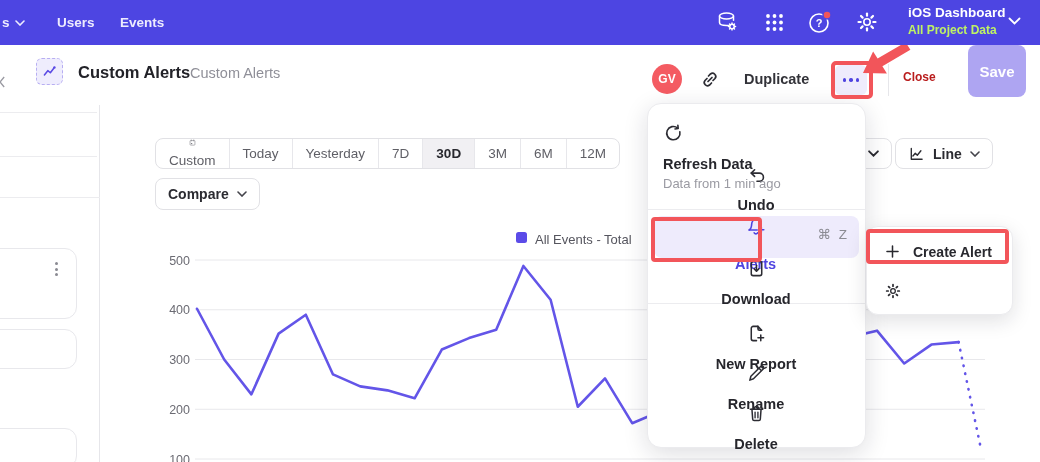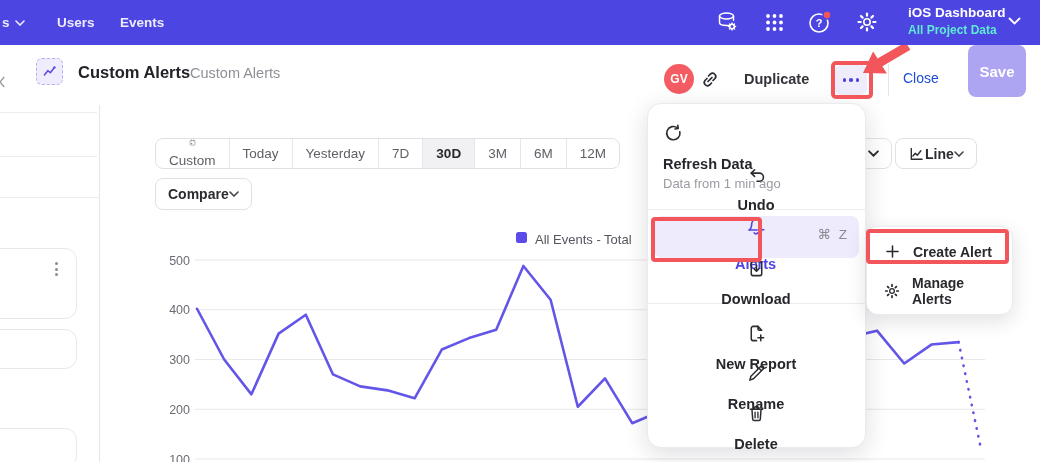--- a/index.html
+++ b/index.html
@@ -14,40 +14,40 @@
     font-size:13.5px; font-weight:600; color:#EDEBFE; gap:5px; }
   .search-pill { position:absolute; left:228px; top:6px; width:420px; height:33px;
     background:rgba(23,12,110,.22); border:1px solid rgba(255,255,255,.30);
     border-radius:10px; display:flex; align-items:center; justify-content:center; gap:12px; }
   .search-ph { color:#CFC9F7; font-size:14px; }
   .search-kbd { color:#A79FEE; font-size:13px; }
   .nav-ico { position:absolute; top:9px; width:26px; height:26px; display:flex;
     align-items:center; justify-content:center; }
   .proj { position:absolute; left:908px; top:5px; line-height:1.2; }
   .proj .t1 { font-size:13.5px; font-weight:700; color:#fff; }
-  .proj .t2 { font-size:12px; font-weight:600; color:#5eead4; margin-top:2px; }
+  .proj .t2 { font-size:12px; font-weight:600; color:#bef264; margin-top:2px; }
 
   
   .header { position:absolute; left:0; top:45px; width:1040px; height:60px; background:#fff; z-index:5; }
   .report-ico { position:absolute; left:36px; top:13px; width:27px; height:27px;
     background:#EFEDFD; border:1.5px dashed #B7AEF2; border-radius:6px;
     display:flex; align-items:center; justify-content:center; }
   .h-title { position:absolute; left:78px; top:18px; font-size:16.5px; font-weight:700; color:#222228; }
   .h-crumb { position:absolute; left:190px; top:20px; font-size:14.5px; color:#8F8F98; }
   .avatar { position:absolute; left:652px; top:19px; width:30px; height:30px; border-radius:50%;
     background:#F45B62; color:#fff; font-size:12px; font-weight:700;
-    display:flex; align-items:center; justify-content:center;margin-left:12px; }
+    display:flex; align-items:center; justify-content:center; }
   .h-link { position:absolute; left:699px; top:24px; }
   .h-dup { position:absolute; left:744px; top:26px; font-size:14.5px; font-weight:600; color:#333339; }
   .more-btn { position:absolute; left:835px; top:20px; width:32px; height:30px;
     background:#EFECFC; border-radius:6px; display:flex; align-items:center;
     justify-content:center; gap:3px; }
   .more-btn i { width:3.5px; height:3.5px; border-radius:50%; background:#4F44E0; display:block; }
   .h-vdiv { position:absolute; left:888px; top:19px; width:1px; height:32px; background:#E6E6EA; }
-  .h-close { position:absolute; left:903px; top:25px; font-size:14px; font-weight:400; color:#1d4ed8; }
+  .h-close { position:absolute; left:903px; top:25px; font-size:12px; font-weight:700; color:#b91c1c; }
   .save-btn { position:absolute; left:968px; top:0; width:58px; height:52px;
     background:#AEA5F2; border:none; border-radius:8px; color:#fff;
     font-size:15px; font-weight:600; font-family:inherit; }
   .edge-sliver { position:absolute; left:0px; top:30px; width:5px; height:14px; overflow:hidden; color:#9a9aa2; }
 
   
   .left-panel { position:absolute; left:0; top:105px; width:100px; height:357px;
     background:#fff; border-right:1px solid #E6E6EA; z-index:4; }
   .lp-line { position:absolute; left:0; height:1px; background:#ECECEF; }
   .lp-card { position:absolute; left:-24px; width:101px; border:1px solid #E8E8EC;
@@ -56,21 +56,21 @@
   .kebab i { width:3px; height:3px; border-radius:50%; background:#8A8A92; display:block; }
 
   
   .seg { position:absolute; left:155px; top:138px; height:31px; display:flex;
     border:1px solid #E1E1E5; border-radius:8px; background:#fff; overflow:hidden; z-index:2; }
   .seg-item { height:100%; display:flex; align-items:center; justify-content:center;
     gap:7px; font-size:13.5px; color:#5F5F66; border-right:1px solid #E7E7EB; padding:0 13px;flex-direction:column; }
   .seg-item:last-child { border-right:none; }
   .seg-item.sel { background:#F1F0F3; font-weight:700; color:#28282e;text-align:right; }
   .pill-btn { position:absolute; height:32px; border:1px solid #E1E1E5; border-radius:8px;
-    background:#fff; display:flex; align-items:center; padding:0 12px;
+    background:#fff; display:flex; align-items:center; gap:8px; padding:0 12px;
     font-size:14px; font-weight:600; color:#2B2B31; z-index:2; }
   .chev { flex:0 0 auto; }
 
   
   .chart-svg { position:absolute; left:100px; top:105px; z-index:0; overflow:hidden; }
   .legend { position:absolute; left:516px; top:232px; display:flex; align-items:flex-start;
     gap:8px; z-index:1; }
   .legend .sq { width:11px; height:11px; border-radius:2.5px; background:#5B4BE8; }
   .legend .lt { font-size:13px; color:#55555E; }
 
@@ -396,21 +396,20 @@
             <path d="M12 18.4 v2"></path>
             <path d="M3.6 12 h2"></path>
             <path d="M18.4 12 h2"></path>
           <path d="M6.1 6.1 l1.5 1.5"></path>
             <path d="M16.4 16.4 l1.5 1.5"></path>
             <path d="M17.9 6.1 l-1.5 1.5"></path>
             <path d="M7.6 16.4 L6.1 17.9"></path>
         </g>
       </svg>
     </span>
-    <span>Manage Alerts</span>
   </div>
 </div>
 
 <div class="rbox" style="left:831px; top:61px; width:42px; height:38px;"></div>
 <div class="rbox" style="left:651px; top:217px; width:111px; height:45px; border-radius:4px;"></div>
 <div class="rbox" style="left:866px; top:229px; width:143px; height:35px; border-radius:4px;"></div>
 <svg class="rarrow" style="left:855px; top:38px;" width="60" height="40" viewBox="0 0 60 40">
   <polygon points="8,35 18.1,13.4 22.6,20.6 50.6,4.2 55.4,11.8 27.4,28.2 31.9,35.5" fill="#F2555A"></polygon>
 </svg>
 

